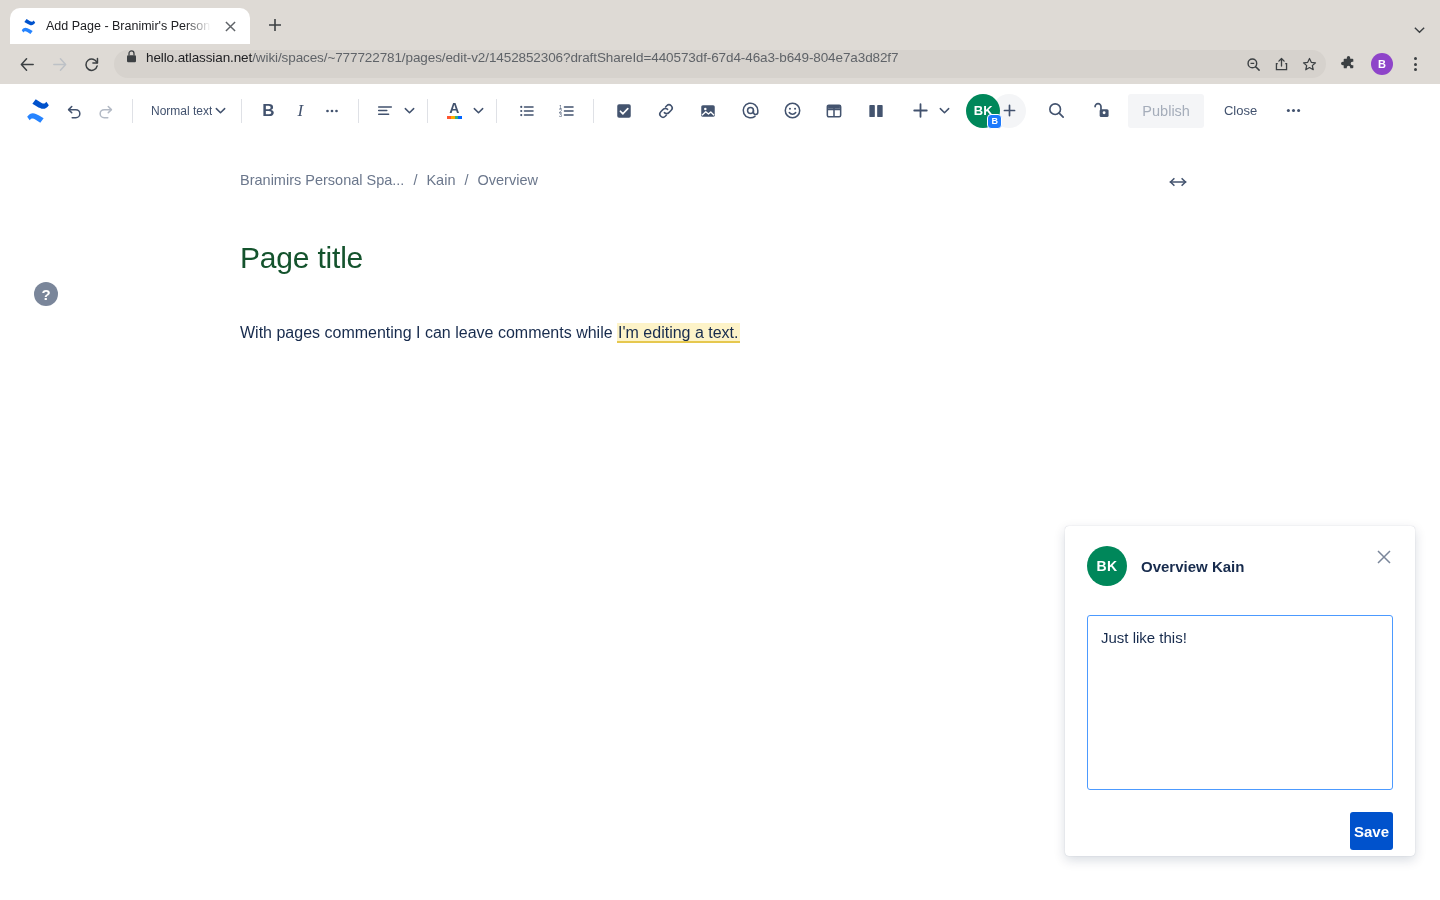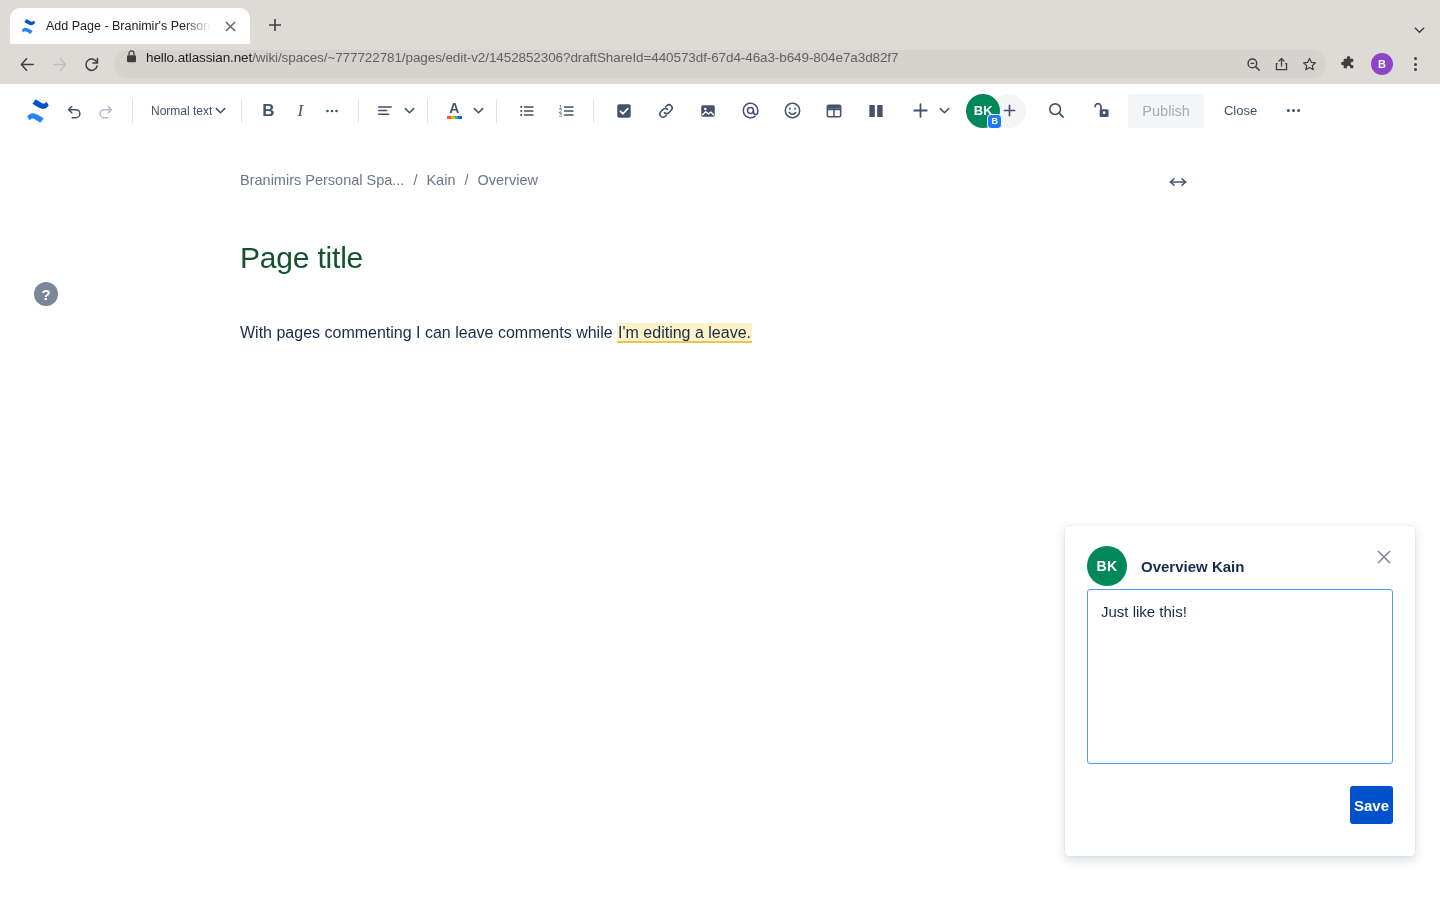--- a/index.html
+++ b/index.html
@@ -245,21 +245,21 @@
     flex: 0 0 40px;
   }
   .cm-name { font-size: 15px; font-weight: bold; color: #172b4d; }
   .cm-close {
     position: absolute; right: -4px; top: -2px;
     width: 26px; height: 26px;
     display: flex; align-items: center; justify-content: center;
     color: #7a869a;
   }
   .cm-textarea {
-    margin-top: 3px;
+    margin-top: 29px;
     width: 100%; height: 175px;
     border: 1.6px solid #4c9aff;
     border-radius: 3px;
     background: #fff;
     padding: 11px 13px;
     font-family: inherit; font-size: 15px; color: #172b4d;
     resize: none; outline: none;
     line-height: 1.4;
   }
   .cm-actions { display: flex; justify-content: flex-end; margin-top: 18px; }
@@ -571,21 +571,21 @@
         <svg width="20" height="20" viewBox="0 0 22 22">
             <path d="M2.5 11h17" stroke="#44546f" stroke-width="1.8" stroke-linecap="round"></path>
             <path d="M6.5 7.4L2.8 11l3.7 3.6M15.5 7.4l3.7 3.6-3.7 3.6" stroke="#44546f" stroke-width="1.8" fill="none" stroke-linecap="round" stroke-linejoin="round"></path>
           </svg>
       </span>
     </div>
 
     <h1 class="page-title">Page title</h1>
 
     <div class="page-body">
-      <span>With pages commenting I can leave comments while </span><span class="hl">I'm editing a leave.</span>
+      <span>With pages commenting I can leave comments while </span><span class="hl">I'm editing a text.</span>
     </div>
 
     <div class="comment-popup">
       <div class="cm-head">
         <span class="cm-avatar">
           <span>BK</span>
         </span>
         <span class="cm-name">Overview Kain</span>
         <span class="cm-close">
           <svg width="16" height="16" viewBox="0 0 16 16">

